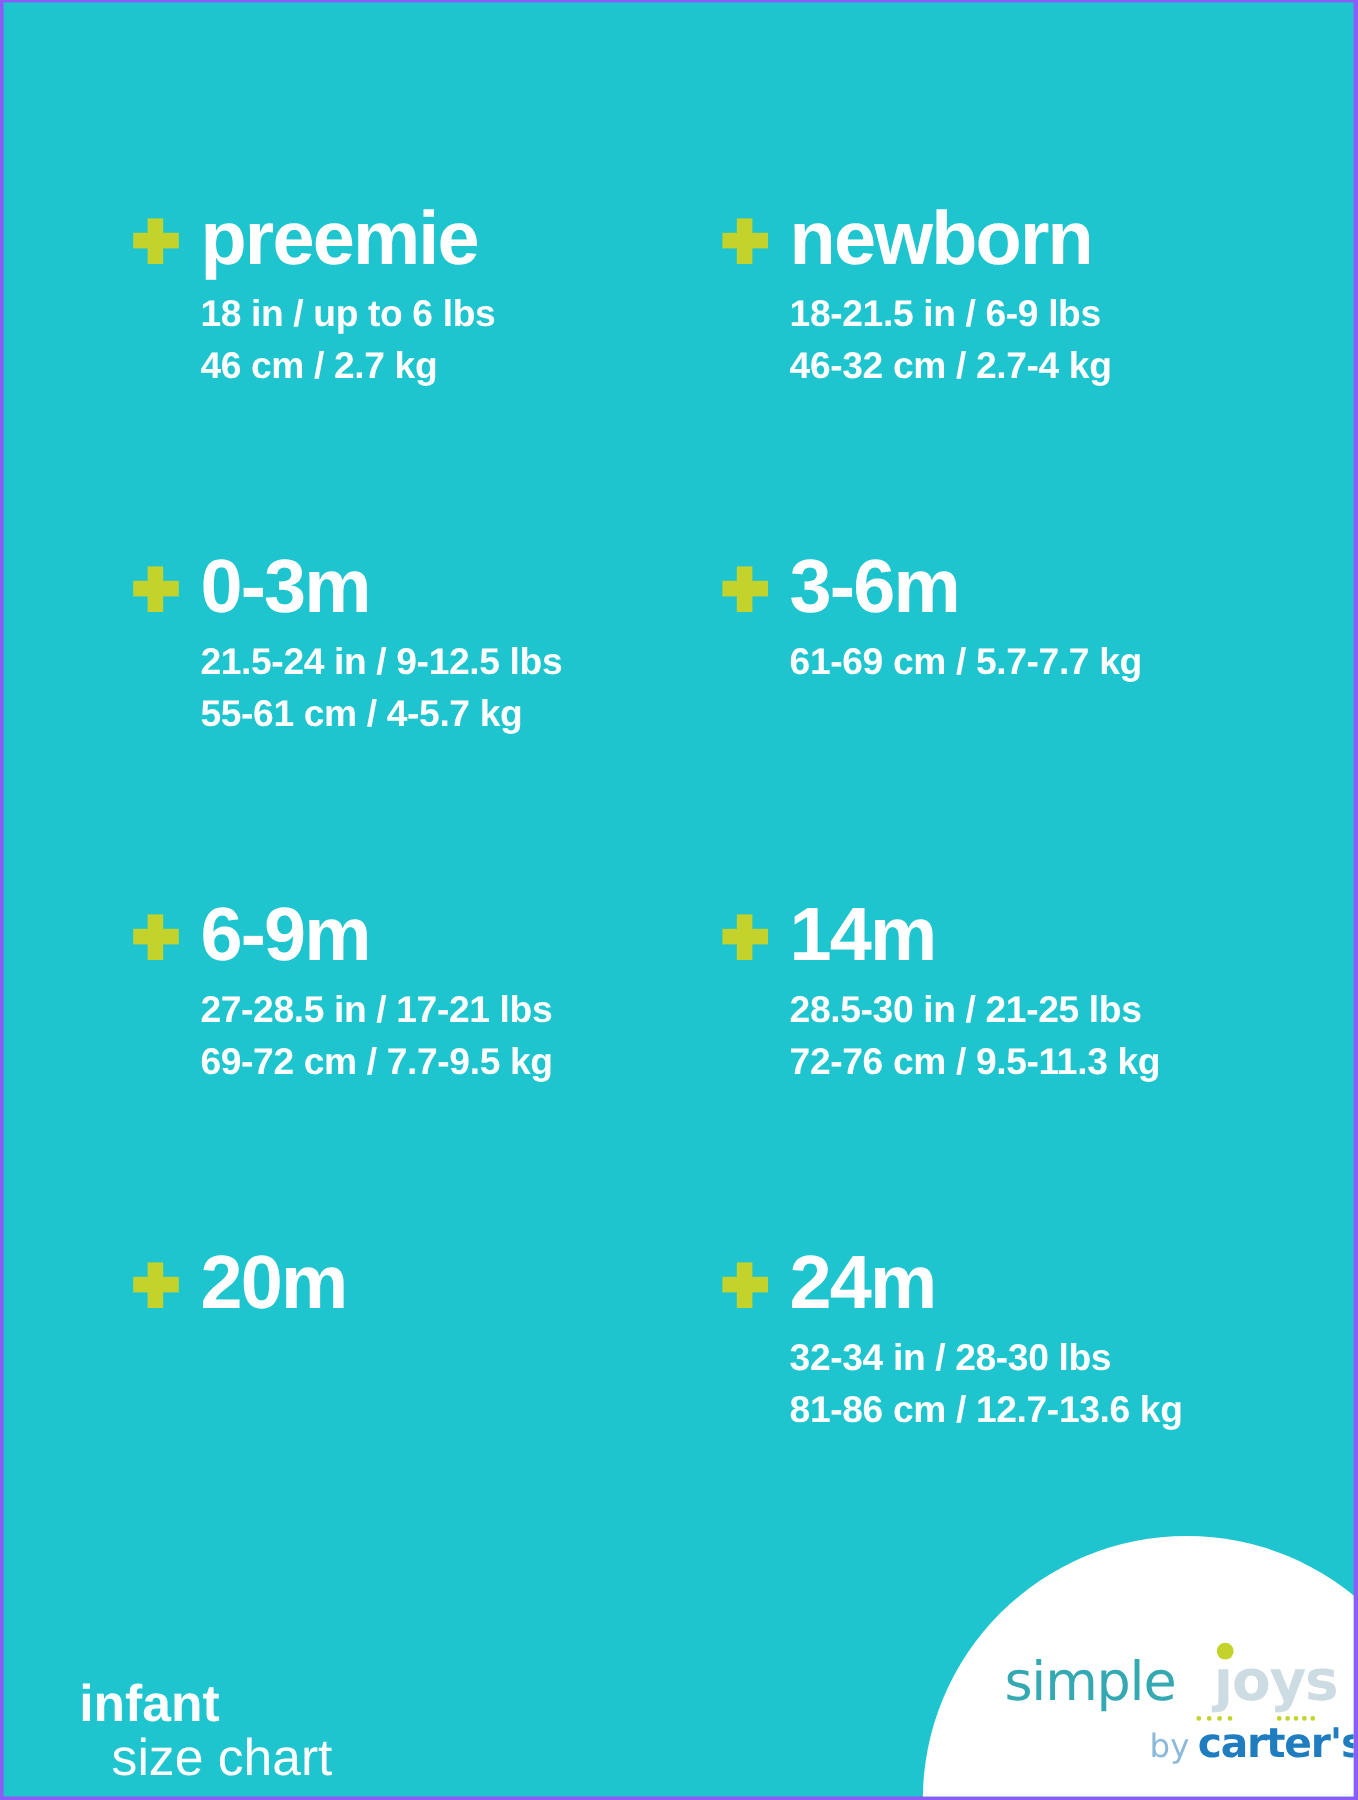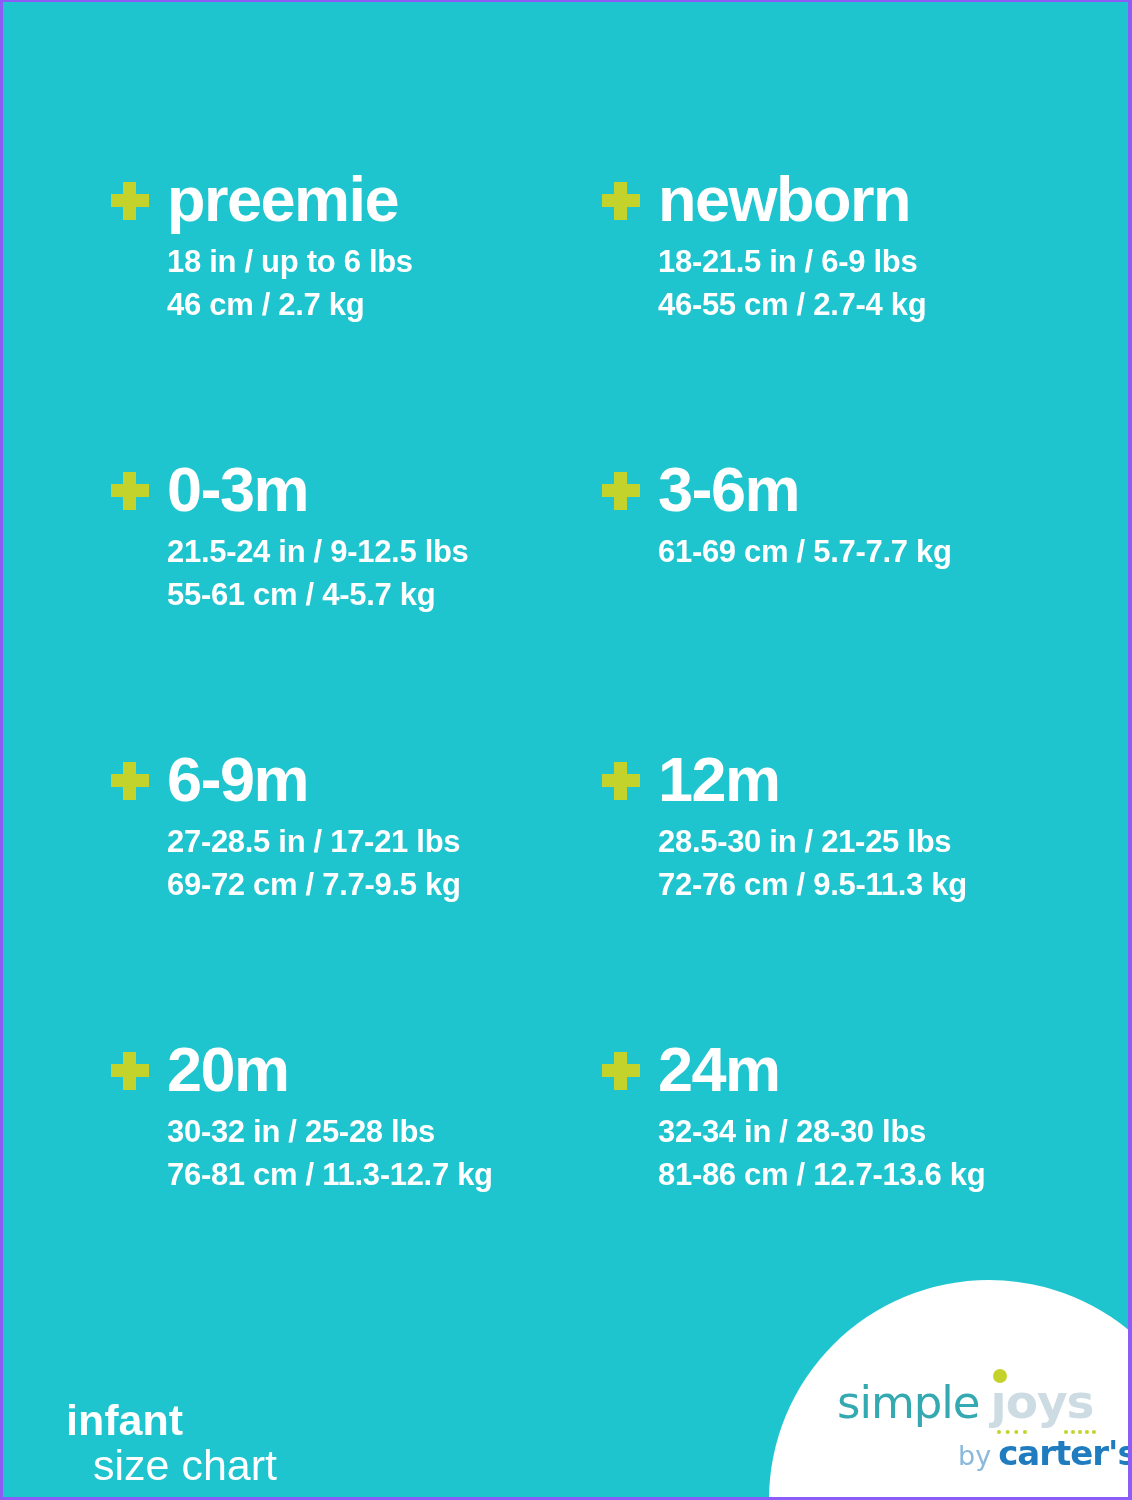--- a/index.html
+++ b/index.html
@@ -107,20 +107,21 @@
     position: absolute;
     left: 834px;
     top: 1372px;
     width: 280px;
     font-family: "DejaVu Sans", sans-serif;
   }
   .logo-line1 {
     white-space: nowrap;
     display: flex;
     align-items: baseline;
+    gap: 21px;
   }
   .logo-simple {
     font-size: 45px;
     font-weight: normal;
     color: var(--logo-teal);
     letter-spacing: -1px;
   }
   .logo-joys {
     margin-left: 11px;
     font-size: 47px;
@@ -180,21 +181,21 @@
           </div>
         </div>
       </div>
 
       <div class="size-entry">
         <span class="plus-icon"></span>
         <div>
           <div class="size-label">newborn</div>
           <div class="size-details">
             <div>18-21.5 in / 6-9 lbs</div>
-            <div>46-55 cm / 2.7-4 kg</div>
+            <div>46-32 cm / 2.7-4 kg</div>
           </div>
         </div>
       </div>
 
       <div class="size-entry">
         <span class="plus-icon"></span>
         <div>
           <div class="size-label">0-3m</div>
           <div class="size-details">
             <div>21.5-24 in / 9-12.5 lbs</div>
@@ -220,36 +221,32 @@
           <div class="size-details">
             <div>27-28.5 in / 17-21 lbs</div>
             <div>69-72 cm / 7.7-9.5 kg</div>
           </div>
         </div>
       </div>
 
       <div class="size-entry">
         <span class="plus-icon"></span>
         <div>
-          <div class="size-label">12m</div>
+          <div class="size-label">14m</div>
           <div class="size-details">
             <div>28.5-30 in / 21-25 lbs</div>
             <div>72-76 cm / 9.5-11.3 kg</div>
           </div>
         </div>
       </div>
 
       <div class="size-entry">
         <span class="plus-icon"></span>
         <div>
           <div class="size-label">20m</div>
-          <div class="size-details">
-            <div>30-32 in / 25-28 lbs</div>
-            <div>76-81 cm / 11.3-12.7 kg</div>
-          </div>
         </div>
       </div>
 
       <div class="size-entry">
         <span class="plus-icon"></span>
         <div>
           <div class="size-label">24m</div>
           <div class="size-details">
             <div>32-34 in / 28-30 lbs</div>
             <div>81-86 cm / 12.7-13.6 kg</div>

